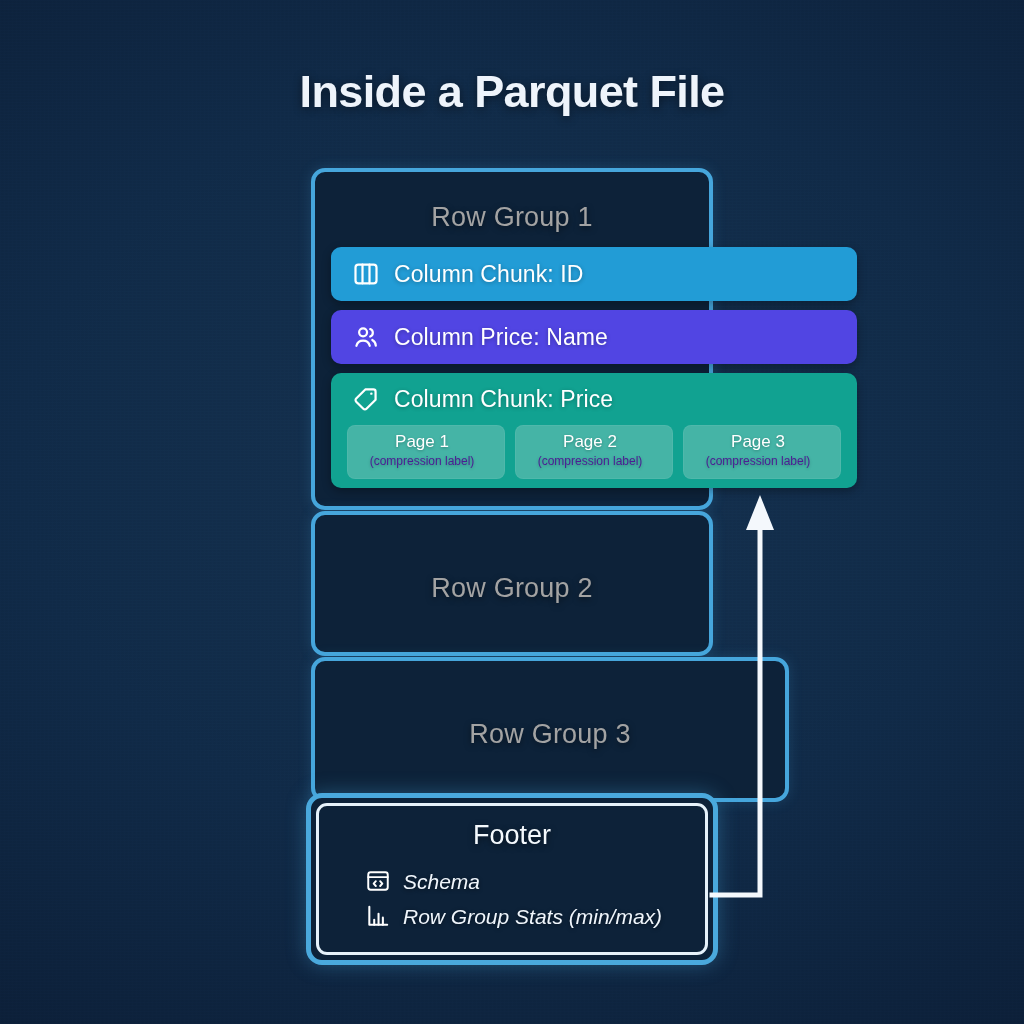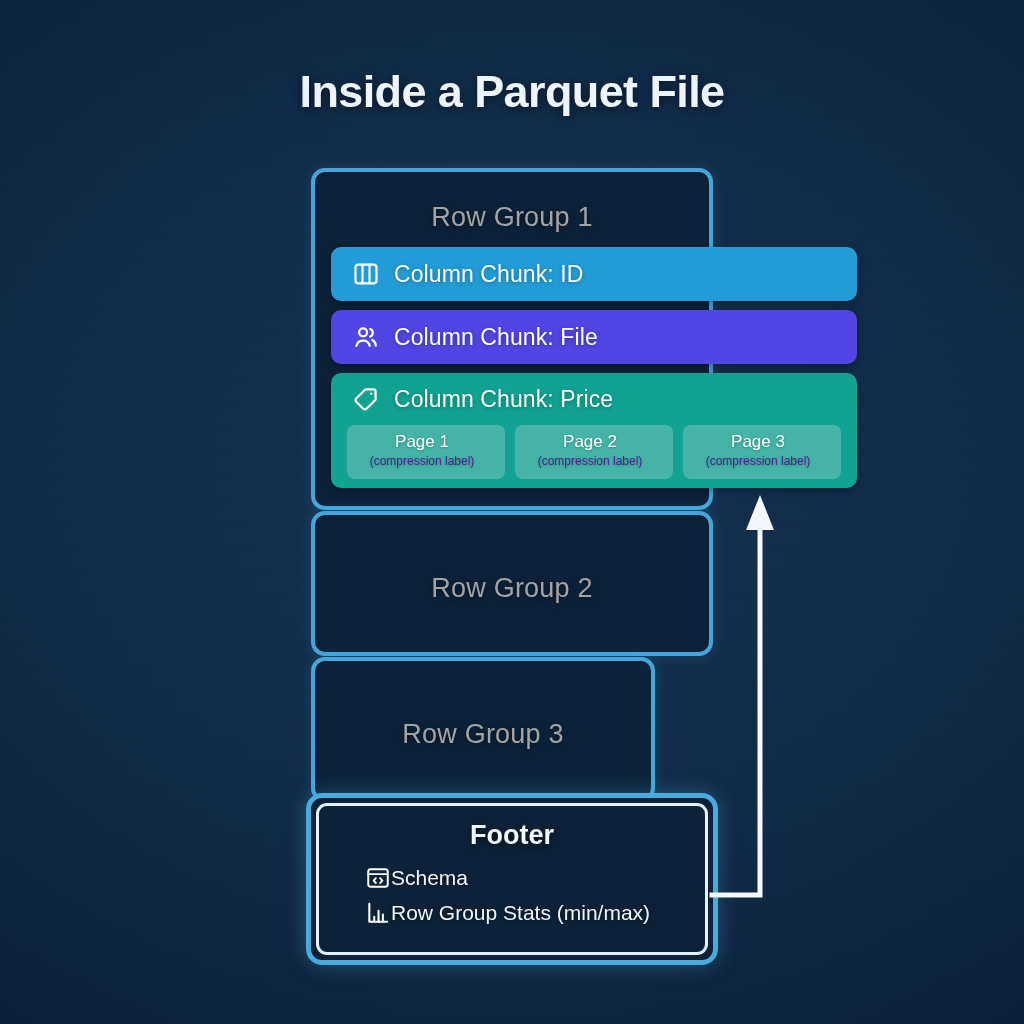--- a/index.html
+++ b/index.html
@@ -68,21 +68,21 @@
     text-shadow: 0 2px 6px rgba(0,0,0,.5);
   }
 
   
   #rg1 { left: 311px; top: 168px; width: 402px; height: 342px; }
   #rg1-label { top: 30px; }
   
   #rg2 { left: 311px; top: 511px; width: 402px; height: 145px; }
   #rg2-label { top: 58px; }
   
-  #rg3 { left: 311px; top: 657px; width: 344px; height: 145px; }
+  #rg3 { left: 311px; top: 657px; width: 478px; height: 145px; }
   #rg3-label { top: 58px; }
 
   
   #footer-outer {
     position: absolute;
     left: 306px; top: 793px;
     width: 412px; height: 172px;
     box-sizing: border-box;
     border: 5px solid #4aa9dd;
     border-radius: 16px;
@@ -96,35 +96,37 @@
     border: 3px solid #e6f2fb;
     border-radius: 11px;
     background: #0d2239;
   }
   #footer-title {
     position: absolute;
     left: 0; right: 0; top: 14px;
     text-align: center;
     color: #f4f9fd;
     font-size: 27px;
-    font-weight: bold;
+    font-weight: normal;
     text-shadow: 0 2px 6px rgba(0,0,0,.5);
   }
   #footer-list {
     position: absolute;
     left: 46px;
     top: 56px;
     display: flex;
     flex-direction: column;
     gap: 3px;
   }
   .footer-row {
     display: flex;
-    align-items: center;
+    align-items: flex-end;
+    gap: 12px;
     height: 32px;
+    font-style: italic;
   }
   .footer-row .f-label {
     color: #f0f6fc;
     font-size: 21px;
     font-weight: 500;
     white-space: nowrap;
     text-shadow: 0 1px 4px rgba(0,0,0,.45);
   }
   .f-icon { width: 26px; height: 26px; flex: 0 0 26px; display: block; }
 
@@ -247,21 +249,21 @@
   <div class="chunk" id="chunk-name">
     <div class="chunk-head">
       <span class="c-icon">
         <svg viewBox="0 0 24 24" fill="none" stroke="#ffffff" stroke-width="1.9" stroke-linecap="round" stroke-linejoin="round">
           <circle cx="9.5" cy="8" r="3.4"></circle>
           <path d="M3.8 19.5a5.9 5.9 0 0 1 11.4 0"></path>
           <path d="M15.6 5.2a3.4 3.4 0 0 1 0 6.4"></path>
           <path d="M17.4 14.6a5.9 5.9 0 0 1 3 4.9"></path>
         </svg>
       </span>
-      <span class="chunk-title">Column Chunk: File</span>
+      <span class="chunk-title">Column Price: Name</span>
     </div>
   </div>
 
   <div class="chunk" id="chunk-price">
     <div class="chunk-head">
       <span class="c-icon">
         <svg viewBox="0 0 24 24" fill="none" stroke="#ffffff" stroke-width="1.9" stroke-linecap="round" stroke-linejoin="round">
           <path d="M20.2 12.6 12.4 20.4a1.9 1.9 0 0 1-2.7 0l-6.1-6.1a1.9 1.9 0 0 1 0-2.7l7.8-7.8h6.9a1.9 1.9 0 0 1 1.9 1.9z"></path>
           <circle cx="16.6" cy="7.4" r="1.05" fill="#ffffff" stroke="none"></circle>
         </svg>

